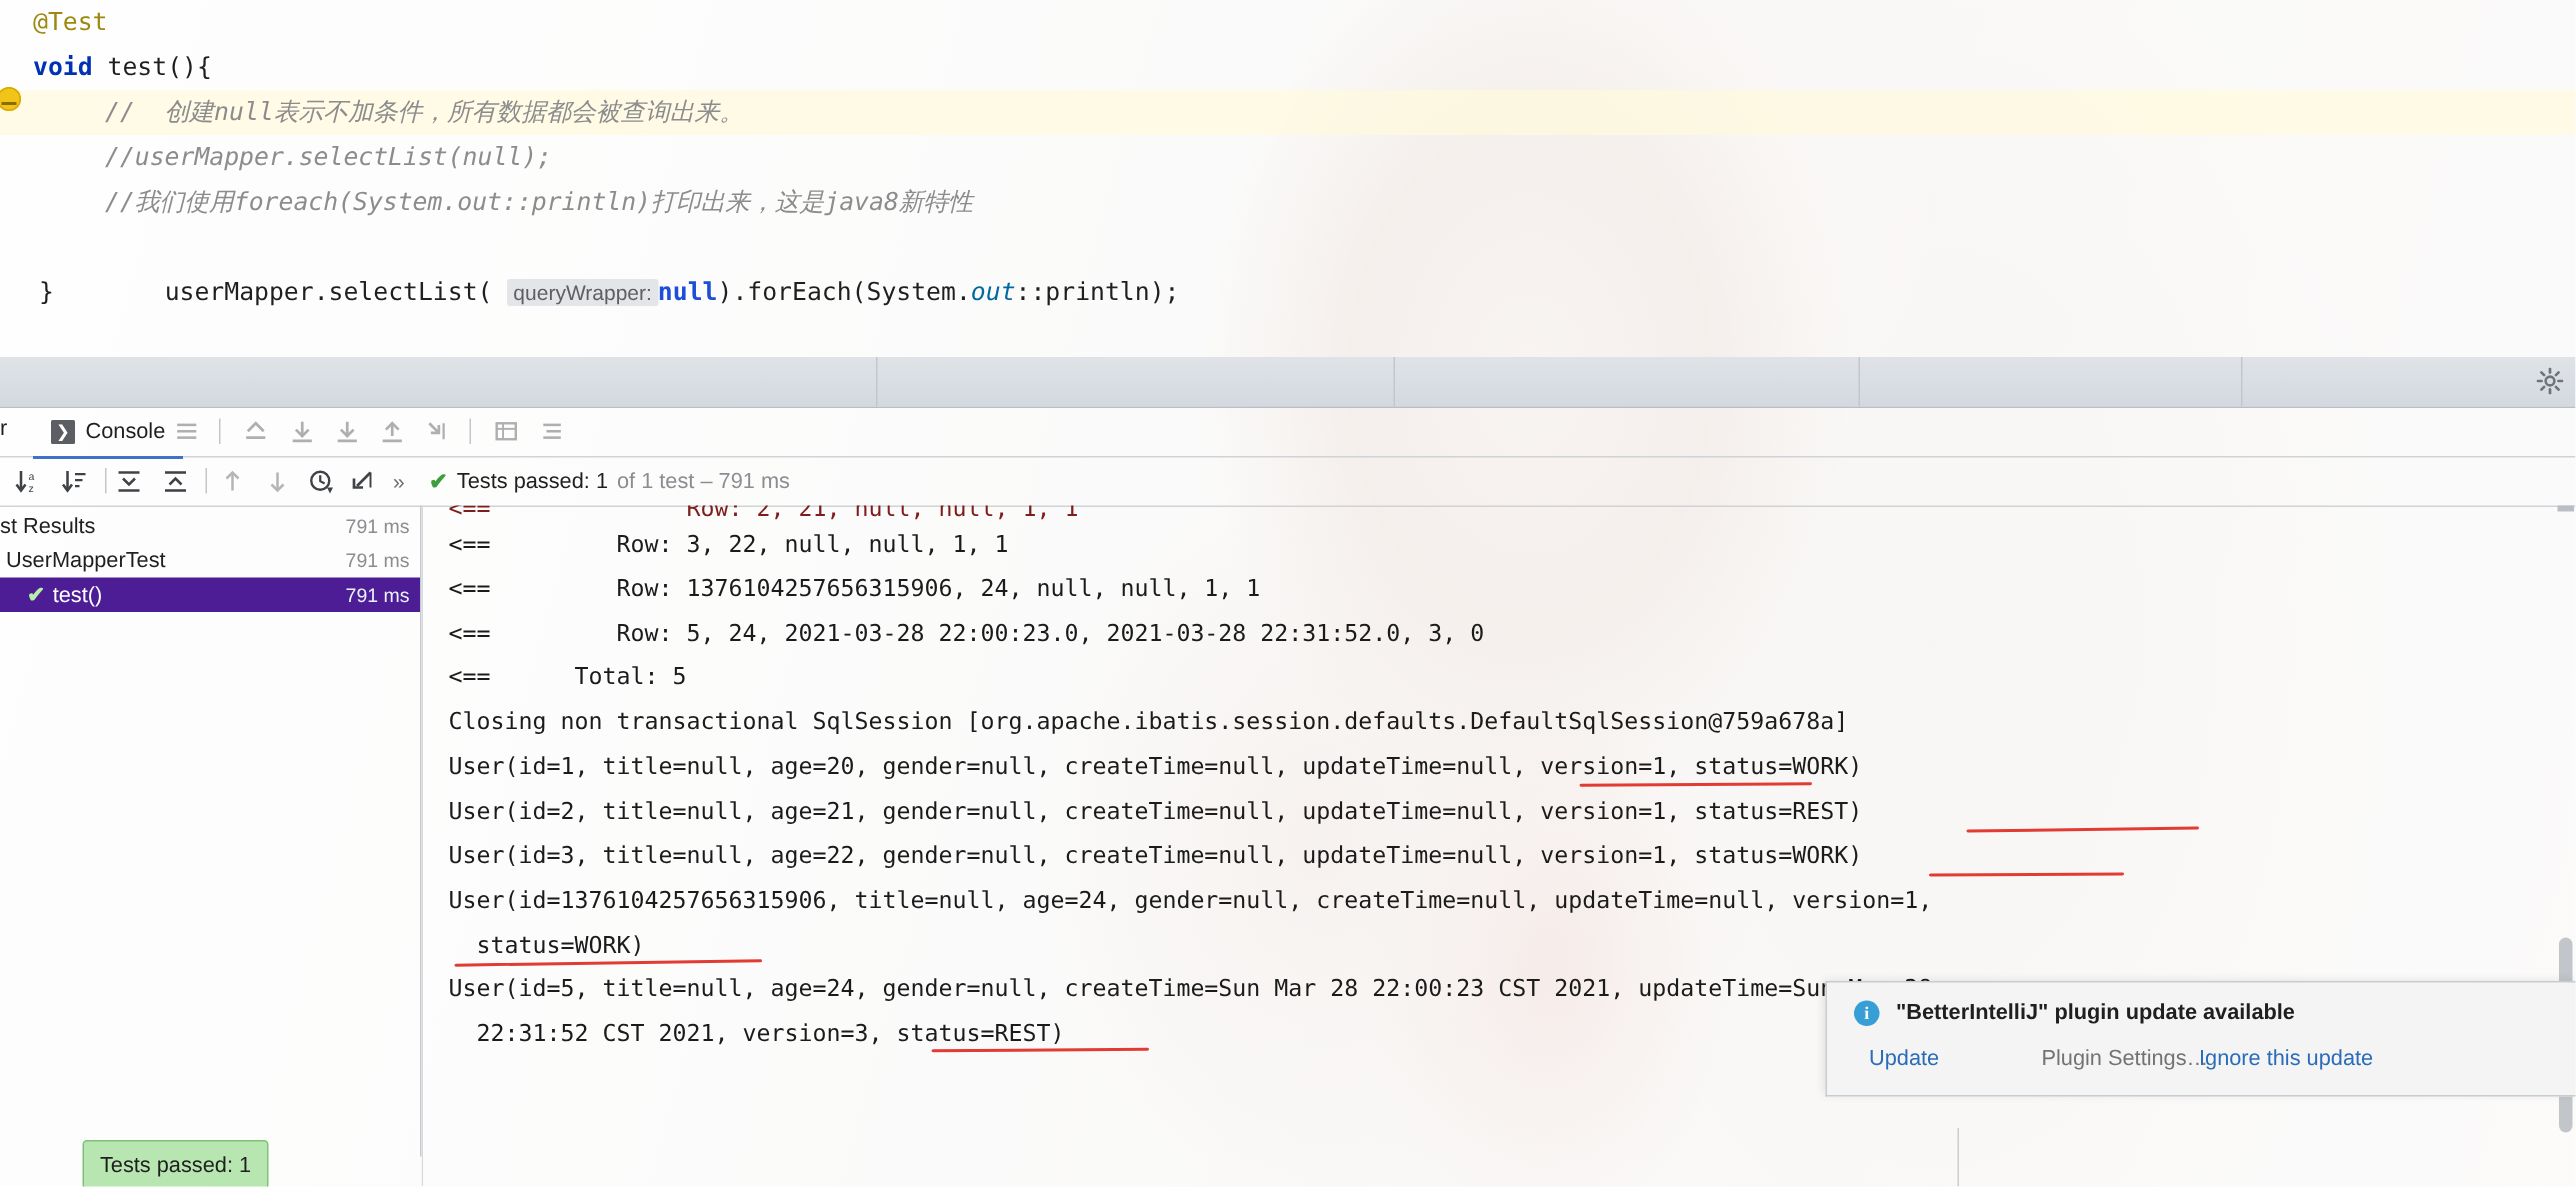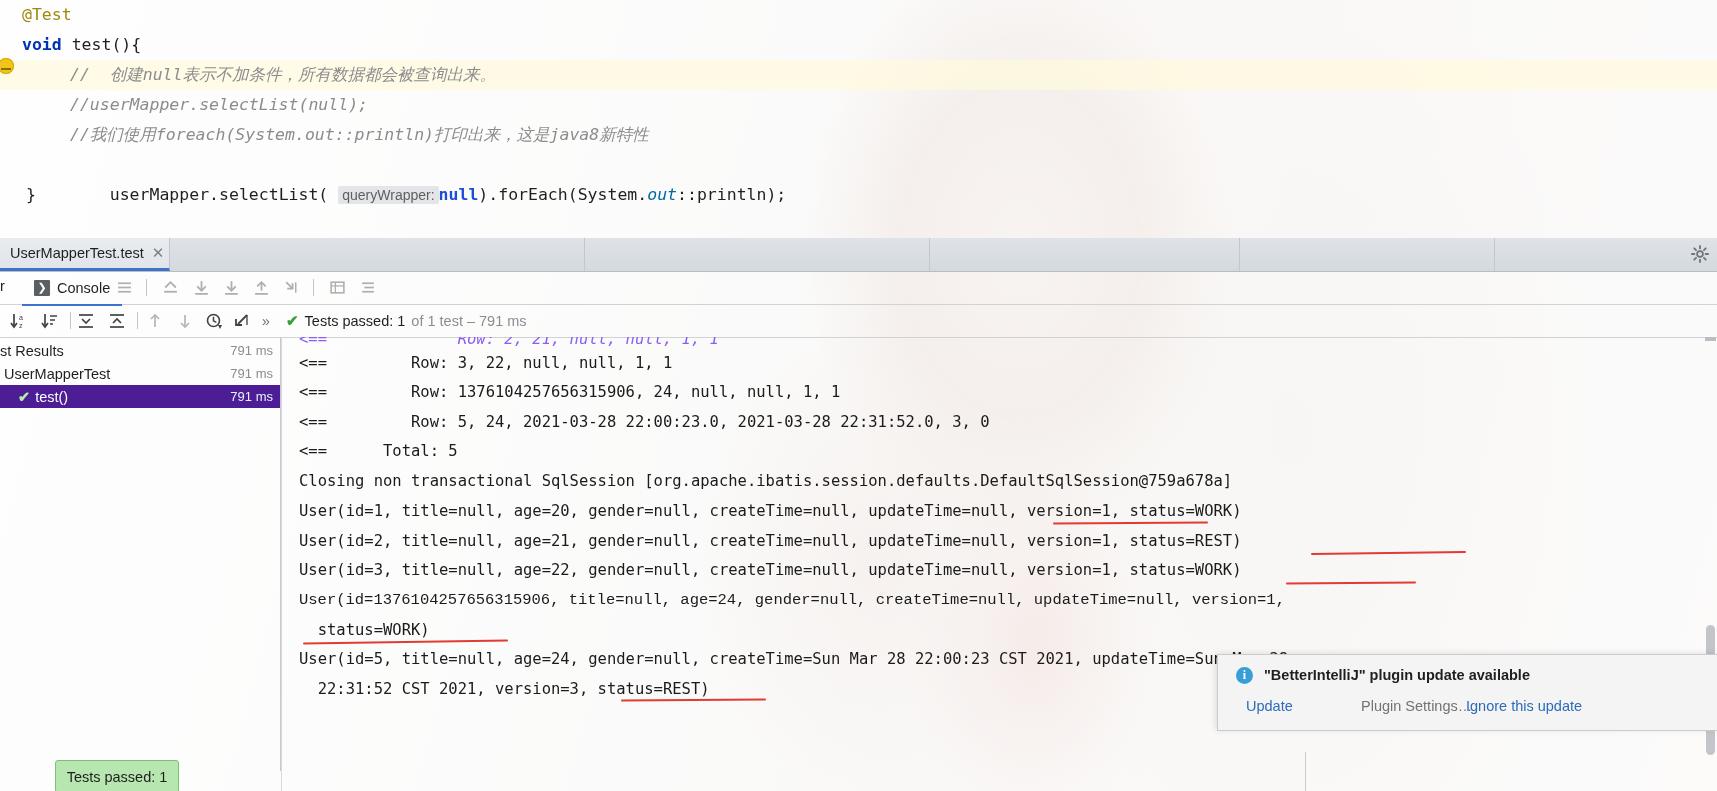--- a/index.html
+++ b/index.html
@@ -93,21 +93,21 @@
   .tick{color:#3c9e3c;font-weight:700;margin-right:5px;}
   .trow.sel .tick{color:#b6f0a8;}
 
   
   #console{
     position:absolute;left:281px;top:99px;width:1436px;height:454px;overflow:hidden;
     font-family:"DejaVu Sans Mono","Liberation Mono",monospace;
     font-size:15.5px;line-height:29.5px;color:#1b1b1b;
   }
   .oline{position:absolute;left:18px;white-space:pre;}
-  .clip-top{position:absolute;left:18px;top:-12px;white-space:pre;color:#8b5cf6;font-style:italic;}
+  .clip-top{position:absolute;left:18px;top:-12px;white-space:pre;color:#7f1d1d;}
   #console-left-edge{position:absolute;left:0;top:0;width:1px;height:454px;background:#d7dbe0;}
   .redline{position:absolute;height:2px;background:#e23b33;border-radius:2px;transform:rotate(-.35deg);}
   .redline.r2{transform:rotate(-.8deg);}
 
   
   #vscroll{position:absolute;right:0;top:99px;width:13px;height:454px;}
   #vthumb{position:absolute;right:2px;top:288px;width:9px;height:130px;background:#c2c6cb;border-radius:5px;}
   #vtop-mark{position:absolute;right:1px;top:0;width:11px;height:4px;background:#b9bec4;}
 
   
@@ -151,24 +151,20 @@
     </div>
 
   <div class="code-line" id="call-line" style="top: 150px; left: 70px;">
     <span class="plain">userMapper.selectList( </span><span class="hintbox">queryWrapper:</span><span class="nullv">null</span><span class="plain">).forEach(System.</span><span class="field">out</span><span class="plain">::println);</span>
   </div>
 </div>
 
 <div id="runwin">
 
   <div id="tabstrip">
-    <div class="cfgtab active" style="left:0;width:170px;">
-      <span>UserMapperTest.test</span>
-      <span class="tabclose">✕</span>
-    </div>
     <div class="cfgtab" style="left:170px;width:415px;"></div>
     <div class="cfgtab" style="left:585px;width:345px;"></div>
     <div class="cfgtab" style="left:930px;width:310px;"></div>
     <div class="cfgtab" style="left:1240px;width:255px;"></div>
     <svg id="gear" viewBox="0 0 16 16">
       <circle cx="8" cy="8" r="2.6" fill="none" stroke="#4d5155" stroke-width="1.5"></circle>
       <g stroke="#4d5155" stroke-width="1.6" stroke-linecap="round">
         <line x1="8" y1="0.8" x2="8" y2="3"></line>
           <line x1="8" y1="13" x2="8" y2="15.2"></line>
         <line x1="0.8" y1="8" x2="3" y2="8"></line>
@@ -313,21 +309,21 @@
     <div class="clip-top">&lt;==              Row: 2, 21, null, null, 1, 1</div>
     <div id="console-lines">
         <div class="oline" style="top: 12px;">&lt;==         Row: 3, 22, null, null, 1, 1</div>
         <div class="oline" style="top: 41px;">&lt;==         Row: 1376104257656315906, 24, null, null, 1, 1</div>
         <div class="oline" style="top: 71px;">&lt;==         Row: 5, 24, 2021-03-28 22:00:23.0, 2021-03-28 22:31:52.0, 3, 0</div>
         <div class="oline" style="top: 100px;">&lt;==      Total: 5</div>
         <div class="oline" style="top: 130px;">Closing non transactional SqlSession [org.apache.ibatis.session.defaults.DefaultSqlSession@759a678a]</div>
         <div class="oline" style="top: 160px;">User(id=1, title=null, age=20, gender=null, createTime=null, updateTime=null, version=1, status=WORK)</div>
         <div class="oline" style="top: 190px;">User(id=2, title=null, age=21, gender=null, createTime=null, updateTime=null, version=1, status=REST)</div>
         <div class="oline" style="top: 219px;">User(id=3, title=null, age=22, gender=null, createTime=null, updateTime=null, version=1, status=WORK)</div>
-        <div class="oline" style="top: 249px; font-family: Liberation Mono, monospace;">User(id=1376104257656315906, title=null, age=24, gender=null, createTime=null, updateTime=null, version=1,</div>
+        <div class="oline" style="top: 249px;">User(id=1376104257656315906, title=null, age=24, gender=null, createTime=null, updateTime=null, version=1,</div>
         <div class="oline" style="top: 279px;">  status=WORK)</div>
         <div class="oline" style="top: 308px;">User(id=5, title=null, age=24, gender=null, createTime=Sun Mar 28 22:00:23 CST 2021, updateTime=Sun Mar 28</div>
         <div class="oline" style="top: 338px;">  22:31:52 CST 2021, version=3, status=REST)</div>
       </div>
     <div id="console-annotations">
         <div class="redline" style="left: 772px; top: 185px; width: 155px; background: rgb(226, 59, 51);"></div>
         <div class="redline r2" style="left: 1030px; top: 215px; width: 155px; background: rgb(226, 59, 51);"></div>
         <div class="redline" style="left: 1005px; top: 245px; width: 130px; background: rgb(226, 59, 51);"></div>
         <div class="redline r2" style="left: 22px; top: 304px; width: 205px; background: rgb(226, 59, 51);"></div>
         <div class="redline" style="left: 340px; top: 362px; width: 145px; background: rgb(226, 59, 51);"></div>

